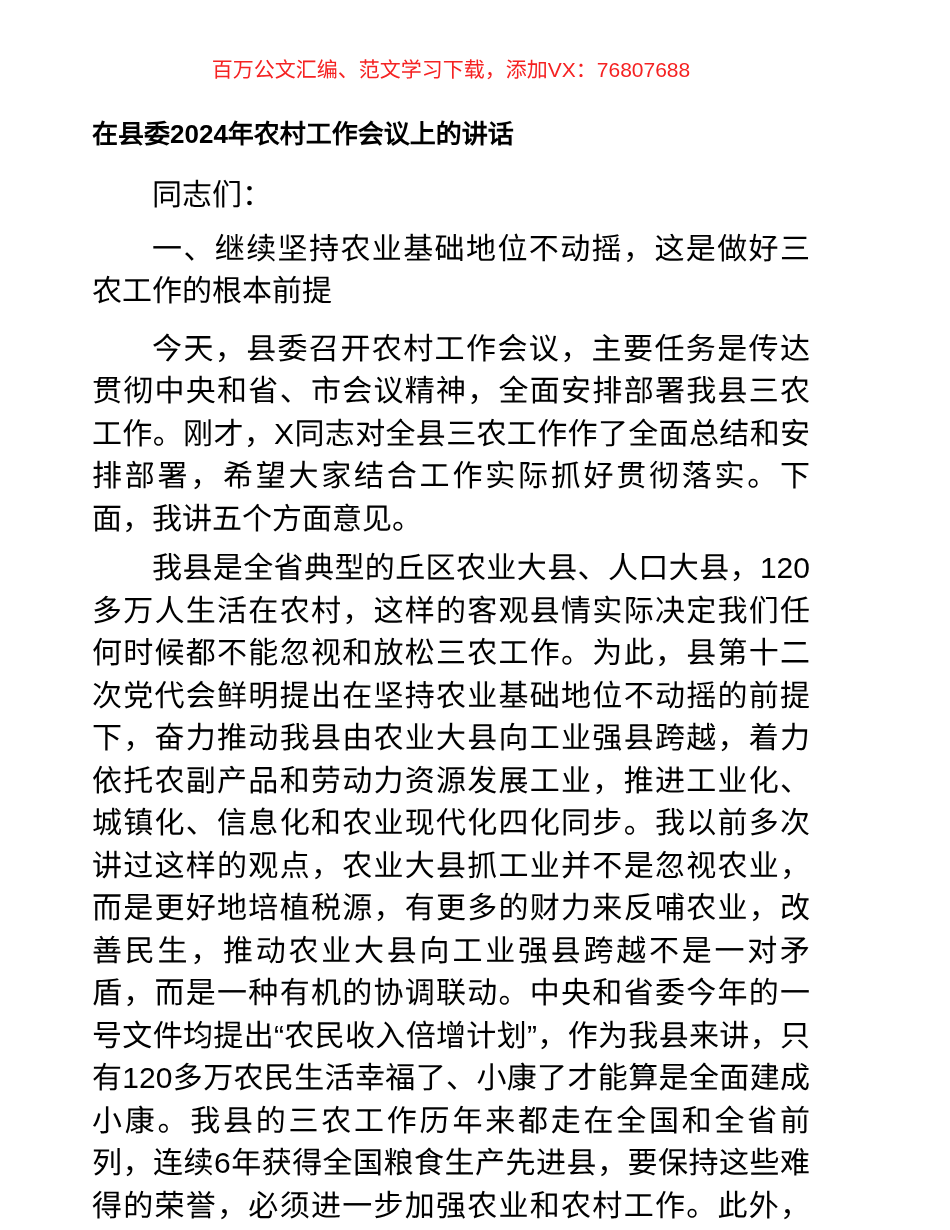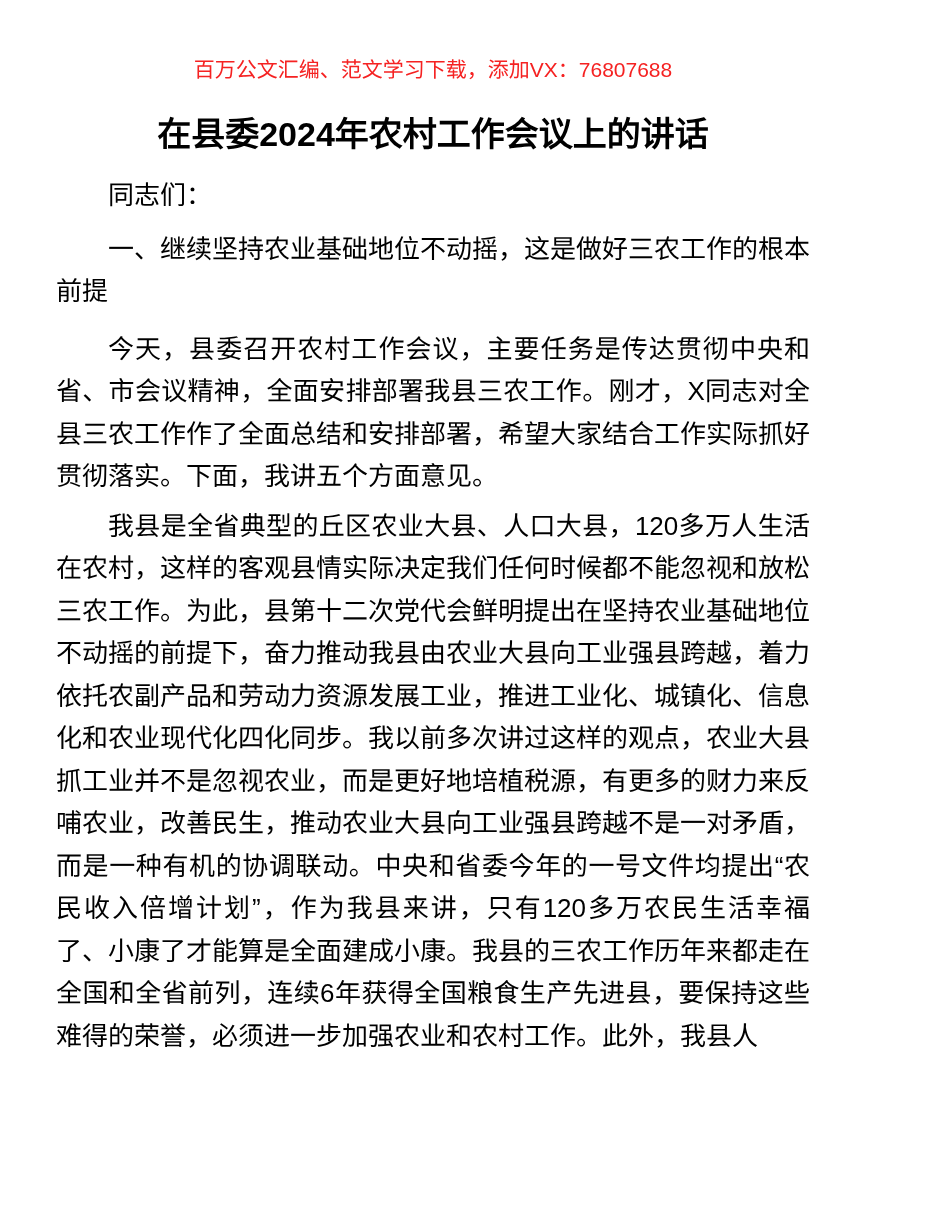--- a/index.html
+++ b/index.html
@@ -6,42 +6,42 @@
     margin: 0;
     padding: 0;
     background: #ffffff;
   }
   .page {
     position: relative;
     width: 950px;
     height: 1230px;
     box-sizing: border-box;
     margin: 0 auto;
-    padding: 58px 140px 0 56px;
+    padding: 58px 140px 0 92px;
     background: #ffffff;
     color: #000000;
     font-family: "Liberation Sans", sans-serif;
     overflow: hidden;
   }
   .watermark {
     font-size: 21px;
     line-height: 24px;
     text-align: center;
     color: #f52222;
     white-space: nowrap;
   }
   .doc-title {
-    font-size: 34px;
+    font-size: 26px;
     line-height: 48px;
     font-weight: 600;
-    text-align: center;
+    text-align: left;
     margin: 28px 0 16px 0;
   }
   .para {
-    font-size: 26px;
+    font-size: 30px;
     line-height: 42.5px;
     margin: 0 0 7px 0;
     text-align: justify;
     text-justify: inter-ideograph;
     text-indent: 2em;
     letter-spacing: 0;
   }
   .para.heading {
     margin: 11px 0 15px 0;
   }

